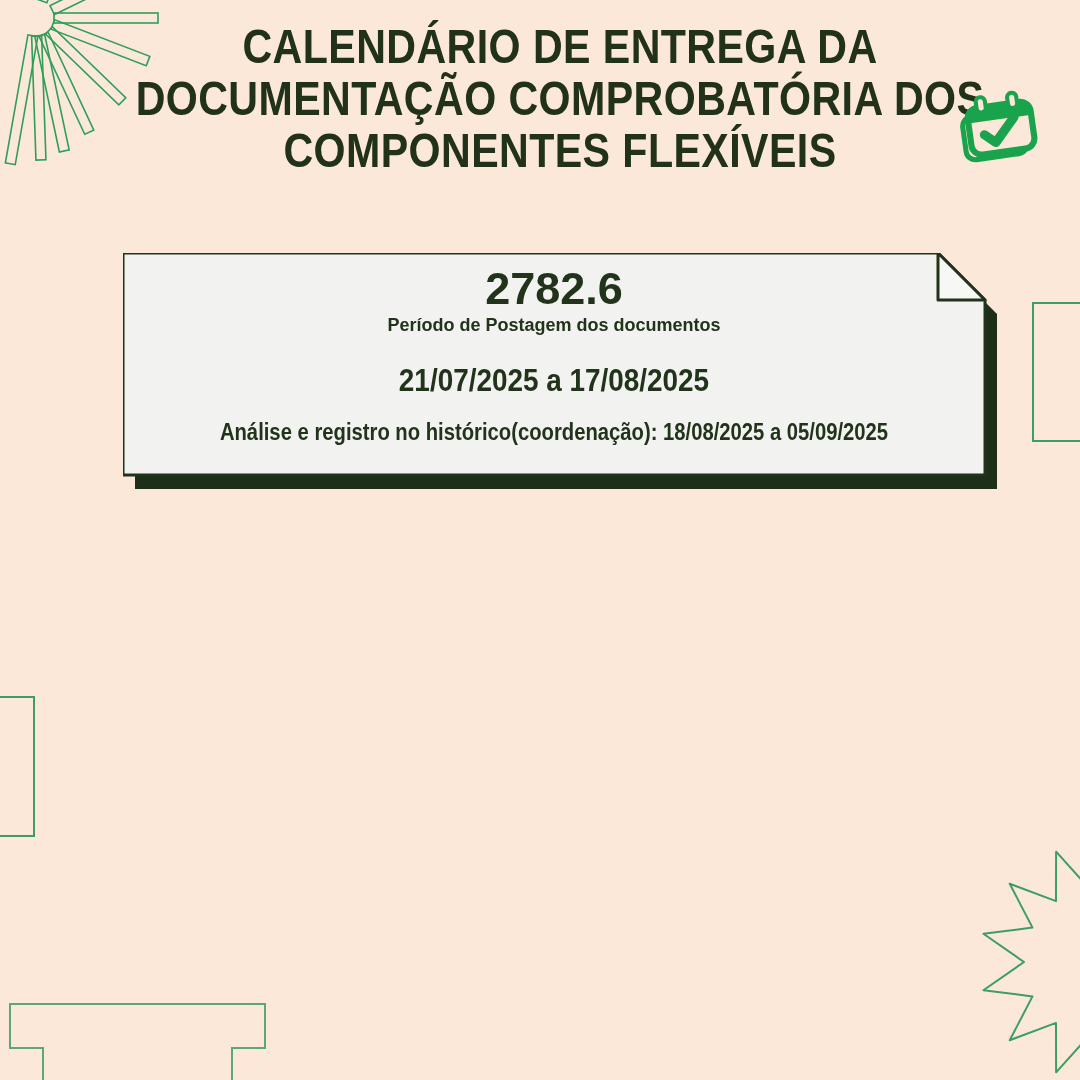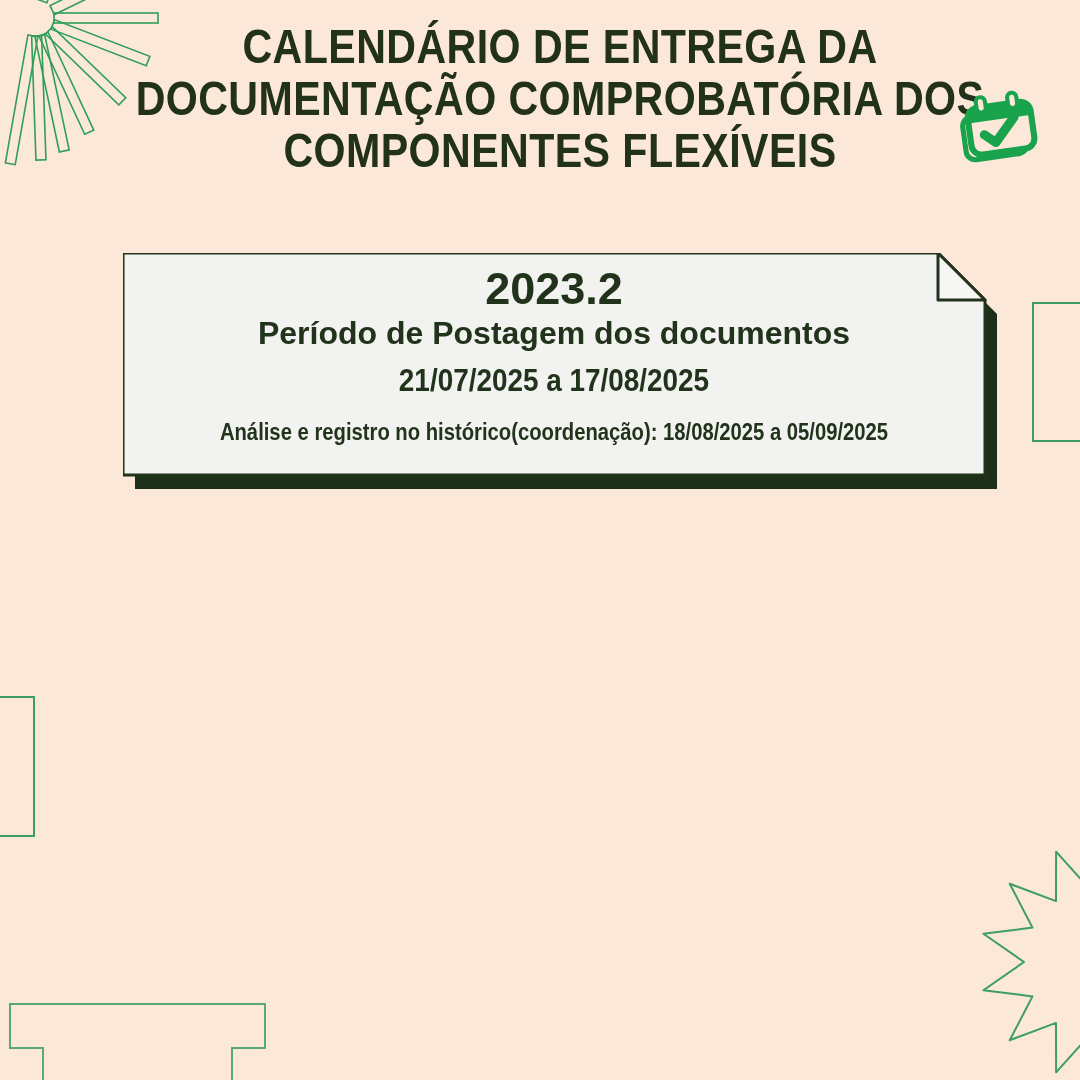--- a/index.html
+++ b/index.html
@@ -51,21 +51,21 @@
   .card-shape { position: absolute; left: 0; top: 0; width: 880px; height: 240px; }
   .card-text {
     position: absolute;
     left: 0; width: 862px;
     text-align: center;
     color: #22331b;
     font-weight: bold;
     white-space: nowrap;
   }
   .term     { top: 10px;  font-size: 45px; }
-  .subtitle { top: 62px;  font-size: 32px; }
+  .subtitle { top: 62px;  font-size: 18px; }
   .period   { top: 110px; font-size: 31px; transform: scaleX(0.9);  transform-origin: 50% 50%; }
   .analysis { top: 166px; font-size: 23px; transform: scaleX(0.88); transform-origin: 50% 50%; }
 </style>
 </head>
 <body>
 
 <svg class="deco" style="left:0; top:0; width:215px; height:215px;" viewBox="0 0 215 215">
   <g transform="translate(36,18)" fill="none" stroke="#2f9e58" stroke-width="1.6">
     <rect x="18" y="-5" width="90" height="10" transform="rotate(-70)"></rect>
     <rect x="18" y="-5" width="100" height="10" transform="rotate(-26)"></rect>
@@ -95,21 +95,21 @@
     <path d="M33,49 L43,58 L64,36" fill="none" stroke="#18a34c" stroke-width="9" stroke-linecap="round" stroke-linejoin="round"></path>
   </g>
 </svg>
 
 <section class="card">
   <svg class="card-shape" viewBox="0 0 880 240">
     <polygon points="12,14 827,14 874,61 874,236 12,236" fill="#1d2f18"></polygon>
     <polygon points="0,0 815,0 862,47 862,222 0,222" fill="#f2f2f0" stroke="#22331b" stroke-width="3" stroke-linejoin="round"></polygon>
     <polygon points="815,0 815,47 862,47" fill="#f7f7f5" stroke="#22331b" stroke-width="3" stroke-linejoin="round"></polygon>
   </svg>
-  <div class="card-text term">2023.2</div>
+  <div class="card-text term">2782.6</div>
   <div class="card-text subtitle">Período de Postagem dos documentos</div>
   <div class="card-text period">21/07/2025 a 17/08/2025</div>
   <div class="card-text analysis">Análise e registro no histórico(coordenação): 18/08/2025 a 05/09/2025</div>
 </section>
 
 <div class="edge-rect" id="right-edge-rect"></div>
 
 <div class="edge-rect" id="left-edge-rect"></div>
 
 <svg class="deco" style="left:0; top:1000px; width:280px; height:80px;" viewBox="0 0 280 80">

